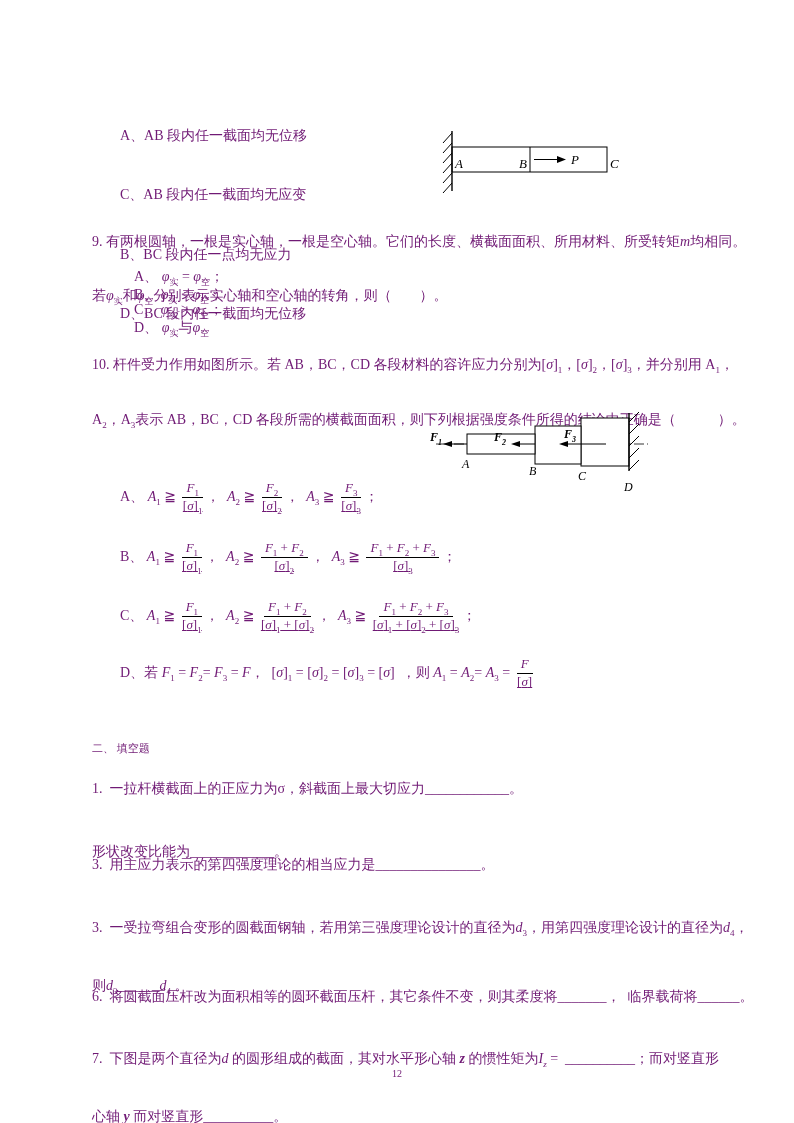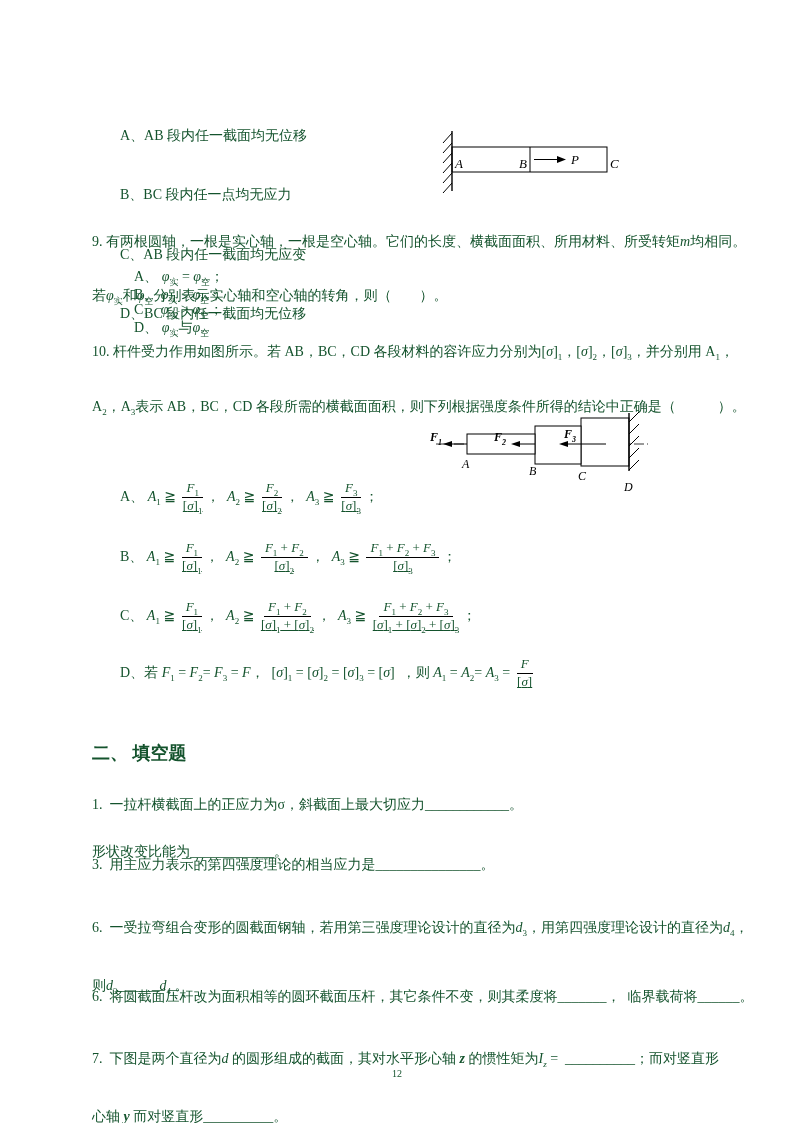--- a/index.html
+++ b/index.html
@@ -1,21 +1,21 @@
 <!DOCTYPE html>
 <html><head>
 <meta charset="utf-8">
 <style>
   html,body{margin:0;padding:0;background:#e8e8e8;}
   .page{
     position:relative;
     width:794px;height:1123px;
     margin:0 auto;
     background:#ffffff;
-    color:#14532d;
+    color:#701a75;
     font-family:"Liberation Serif","DejaVu Serif",serif;
     font-size:14px;
     overflow:hidden;
   }
   .abs{position:absolute;white-space:pre;}
   .ln{display:block;}
   sub{font-size:9px;line-height:0;}
   .ti,.tsi{font-style:italic;}
   .tbi{font-weight:bold;font-style:italic;}
   .frac{
@@ -23,36 +23,36 @@
     vertical-align:middle;margin:0 3px;line-height:1.15;font-size:13px;
   }
   .frac .num{border-bottom:1px solid #000;padding:0 4px 1px;display:block;}
   .frac .den{padding-top:1px;display:block;text-decoration:underline;}
   .formula-row{line-height:46px;height:46px;}
   .formula-row .frac{line-height:1.15;}
   .opts4 .ln{line-height:27.4px;height:27.4px;}
   .q9txt .ln{line-height:21.5px;}
   .q10txt .ln{line-height:23px;}
   .twol .ln{line-height:26px;}
-  .sec-title{font-weight:bold;font-size:18px;}
+  .sec-title{font-weight:normal;font-size:11px;}
   .optcellA{display:inline-block;width:135px;}
   .optcellC{display:inline-block;width:128px;}
   .pageno{left:0;width:794px;text-align:center;font-size:10px;}
   svg{display:block;}
   svg text{font-family:"Liberation Serif","DejaVu Serif",serif;}
 </style>
 </head>
 <body>
 
 <div class="page">
 
   <div class="abs opts4" style="left:120px;top:90px;">
     <span class="ln">A、AB 段内任一截面均无位移</span>
+    <span class="ln">C、AB 段内任一截面均无应变</span>
     <span class="ln">B、BC 段内任一点均无应力</span>
-    <span class="ln">C、AB 段内任一截面均无应变</span>
     <span class="ln">D、BC 段内任一截面均无位移</span>
   </div>
 
   <div class="abs" style="left:435px;top:93px;">
     <svg width="190" height="80" viewBox="0 0 190 80">
       <g stroke="#000" stroke-width="1" fill="none">
         <line x1="17" y1="6" x2="17" y2="66" stroke-width="1.4"></line>
         <line x1="17" y1="8" x2="8" y2="18"></line>
         <line x1="17" y1="18" x2="8" y2="28"></line>
         <line x1="17" y1="28" x2="8" y2="38"></line>
@@ -82,21 +82,21 @@
 
   <div class="abs" style="left:120px;top:252px;">
     <span class="optcellA"><span class="tn">A、 </span><span class="ti">φ</span><sub>实</sub><span class="tn"> = </span><span class="ti">φ</span><sub>空</sub><span class="tn">；</span></span>
     <span><span class="tn">B、 </span><span class="ti">φ</span><sub>实</sub><span class="tn"> &lt; </span><span class="ti">φ</span><sub>空</sub><span class="tn">；</span></span>
   </div>
   <div class="abs" style="left:120px;top:285px;">
     <span class="optcellC"><span class="tn">C、 </span><span class="ti">φ</span><sub>实</sub><span class="tn"> &gt; </span><span class="ti">φ</span><sub>空</sub><span class="tn">；</span></span>
     <span><span class="tn">D、 </span><span class="ti">φ</span><sub>实</sub><span class="tn">与</span><span class="ti">φ</span><sub>空</sub></span>
   </div>
 
-  <div class="abs q10txt" style="left:92px;top:308px;">
+  <div class="abs q10txt" style="left:92px;top:321px;">
     <span class="ln"><span class="tn">10. 杆件受力作用如图所示。若 AB，BC，CD 各段材料的容许应力分别为[</span><span class="ti">σ</span><span class="tn">]</span><sub>1</sub><span class="tn">，[</span><span class="ti">σ</span><span class="tn">]</span><sub>2</sub><span class="tn">，[</span><span class="ti">σ</span><span class="tn">]</span><sub>3</sub><span class="tn">，并分别用 A</span><sub>1</sub><span class="tn">，</span></span>
     <span class="ln"><span class="tn">A</span><sub>2</sub><span class="tn">，A</span><sub>3</sub><span class="tn">表示 AB，BC，CD 各段所需的横截面面积，则下列根据强度条件所得的结论中正确是（　　　）。</span></span>
   </div>
 
   <div class="abs" style="left:428px;top:378px;">
     <svg width="225" height="95" viewBox="0 0 225 95">
       <line x1="8" y1="34" x2="220" y2="34" stroke="#000" stroke-width="0.8" stroke-dasharray="10 3 2 3"></line>
       <g fill="#fff" stroke="#000" stroke-width="1">
         <rect x="153" y="8" width="48" height="48"></rect>
         <rect x="107" y="16" width="46" height="38"></rect>
@@ -136,30 +136,30 @@
     </svg>
   </div>
 
   <div class="abs formula-row" style="left:120px;top:474px;"><span class="tn">A、 </span><span class="ti">A</span><sub>1</sub><span class="tn"> ≧ </span><span class="frac"><span class="num"><span class="ti">F</span><sub>1</sub></span><span class="den"><span class="tn">[</span><span class="ti">σ</span><span class="tn">]</span><sub>1</sub></span></span><span class="tn">，  </span><span class="ti">A</span><sub>2</sub><span class="tn"> ≧ </span><span class="frac"><span class="num"><span class="ti">F</span><sub>2</sub></span><span class="den"><span class="tn">[</span><span class="ti">σ</span><span class="tn">]</span><sub>2</sub></span></span><span class="tn">，  </span><span class="ti">A</span><sub>3</sub><span class="tn"> ≧ </span><span class="frac"><span class="num"><span class="ti">F</span><sub>3</sub></span><span class="den"><span class="tn">[</span><span class="ti">σ</span><span class="tn">]</span><sub>3</sub></span></span><span class="tn">；</span></div>
   <div class="abs formula-row" style="left:120px;top:534px;"><span class="tn">B、 </span><span class="ti">A</span><sub>1</sub><span class="tn"> ≧ </span><span class="frac"><span class="num"><span class="ti">F</span><sub>1</sub></span><span class="den"><span class="tn">[</span><span class="ti">σ</span><span class="tn">]</span><sub>1</sub></span></span><span class="tn">，  </span><span class="ti">A</span><sub>2</sub><span class="tn"> ≧ </span><span class="frac"><span class="num"><span class="ti">F</span><sub>1</sub><span class="tn"> + </span><span class="ti">F</span><sub>2</sub></span><span class="den"><span class="tn">[</span><span class="ti">σ</span><span class="tn">]</span><sub>2</sub></span></span><span class="tn">，  </span><span class="ti">A</span><sub>3</sub><span class="tn"> ≧ </span><span class="frac"><span class="num"><span class="ti">F</span><sub>1</sub><span class="tn"> + </span><span class="ti">F</span><sub>2</sub><span class="tn"> + </span><span class="ti">F</span><sub>3</sub></span><span class="den"><span class="tn">[</span><span class="ti">σ</span><span class="tn">]</span><sub>3</sub></span></span><span class="tn">；</span></div>
   <div class="abs formula-row" style="left:120px;top:593px;"><span class="tn">C、 </span><span class="ti">A</span><sub>1</sub><span class="tn"> ≧ </span><span class="frac"><span class="num"><span class="ti">F</span><sub>1</sub></span><span class="den"><span class="tn">[</span><span class="ti">σ</span><span class="tn">]</span><sub>1</sub></span></span><span class="tn">，  </span><span class="ti">A</span><sub>2</sub><span class="tn"> ≧ </span><span class="frac"><span class="num"><span class="ti">F</span><sub>1</sub><span class="tn"> + </span><span class="ti">F</span><sub>2</sub></span><span class="den"><span class="tn">[</span><span class="ti">σ</span><span class="tn">]</span><sub>1</sub><span class="tn"> + [</span><span class="ti">σ</span><span class="tn">]</span><sub>2</sub></span></span><span class="tn">，  </span><span class="ti">A</span><sub>3</sub><span class="tn"> ≧ </span><span class="frac"><span class="num"><span class="ti">F</span><sub>1</sub><span class="tn"> + </span><span class="ti">F</span><sub>2</sub><span class="tn"> + </span><span class="ti">F</span><sub>3</sub></span><span class="den"><span class="tn">[</span><span class="ti">σ</span><span class="tn">]</span><sub>1</sub><span class="tn"> + [</span><span class="ti">σ</span><span class="tn">]</span><sub>2</sub><span class="tn"> + [</span><span class="ti">σ</span><span class="tn">]</span><sub>3</sub></span></span><span class="tn">；</span></div>
   <div class="abs formula-row" style="left:120px;top:650px;"><span class="tn">D、若 </span><span class="ti">F</span><sub>1</sub><span class="tn"> = </span><span class="ti">F</span><sub>2</sub><span class="tn">= </span><span class="ti">F</span><sub>3</sub><span class="tn"> = </span><span class="ti">F</span><span class="tn">，  [</span><span class="ti">σ</span><span class="tn">]</span><sub>1</sub><span class="tn"> = [</span><span class="ti">σ</span><span class="tn">]</span><sub>2</sub><span class="tn"> = [</span><span class="ti">σ</span><span class="tn">]</span><sub>3</sub><span class="tn"> = [</span><span class="ti">σ</span><span class="tn">]  ，则 </span><span class="ti">A</span><sub>1</sub><span class="tn"> = </span><span class="ti">A</span><sub>2</sub><span class="tn">= </span><span class="ti">A</span><sub>3</sub><span class="tn"> = </span><span class="frac"><span class="num"><span class="ti">F</span></span><span class="den"><span class="tn">[</span><span class="ti">σ</span><span class="tn">]</span></span></span></div>
 
   <div class="abs sec-title" style="left:92px;top:741px;">二、 填空题</div>
 
-  <div class="abs" style="left:92px;top:796px;text-align:center;"><span class="tn">1.  一拉杆横截面上的正应力为σ，斜截面上最大切应力</span><span class="tn">____________</span><span class="tn">。</span></div>
+  <div class="abs" style="left:92px;top:780px;text-align:center;"><span class="tn">1.  一拉杆横截面上的正应力为σ，斜截面上最大切应力</span><span class="tn">____________</span><span class="tn">。</span></div>
 
   <div class="abs twol" style="left:92px;top:807px;">
     <span class="ln"><span class="tn">形状改变比能为</span><span class="tn">____________</span><span class="tn">。</span></span>
   </div>
 
   <div class="abs" style="left:92px;top:856px;"><span class="tn">3.  用主应力表示的第四强度理论的相当应力是</span><span class="tn">_______________</span><span class="tn">。</span></div>
 
   <div class="abs twol" style="left:92px;top:883px;">
-    <span class="ln"><span class="tn">6.  一受拉弯组合变形的圆截面钢轴，若用第三强度理论设计的直径为</span><span class="ti">d</span><sub>3</sub><span class="tn">，用第四强度理论设计的直径为</span><span class="ti">d</span><sub>4</sub><span class="tn">，</span></span>
+    <span class="ln"><span class="tn">3.  一受拉弯组合变形的圆截面钢轴，若用第三强度理论设计的直径为</span><span class="ti">d</span><sub>3</sub><span class="tn">，用第四强度理论设计的直径为</span><span class="ti">d</span><sub>4</sub><span class="tn">，</span></span>
     <span class="ln"><span class="tn">则</span><span class="ti">d</span><sub>3</sub><span class="tn">______</span><span class="ti">d</span><sub>4</sub><span class="tn"> 。</span></span>
   </div>
 
 
   <div class="abs" style="left:92px;top:988px;"><span class="tn">6.  将圆截面压杆改为面积相等的圆环截面压杆，其它条件不变，则其柔度将</span><span class="tn">_______</span><span class="tn">，  临界载荷将</span><span class="tn">______</span><span class="tn">。</span></div>
 
   <div class="abs twol" style="left:92px;top:1014px;">
     <span class="ln"><span class="tn">7.  下图是两个直径为</span><span class="ti">d</span><span class="tn"> 的圆形组成的截面，其对水平形心轴 </span><span class="tbi">z</span><span class="tn"> 的惯性矩为</span><span class="ti">I</span><sub class="tsi">z</sub><span class="tn"> =  </span><span class="tn">__________</span><span class="tn">；而对竖直形</span></span>
     <span class="ln"><span class="tn">心轴 </span><span class="tbi">y</span><span class="tn"> 而对竖直形</span><span class="tn">__________</span><span class="tn">。</span></span>
   </div>

